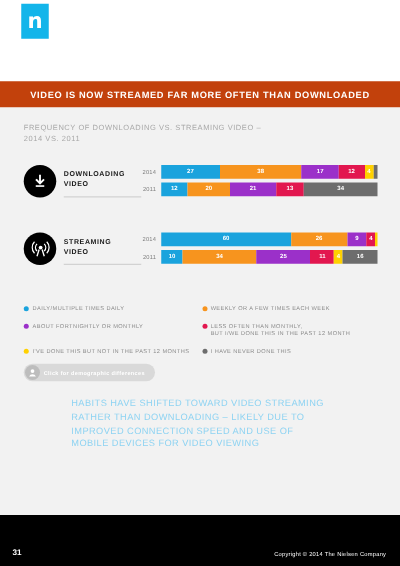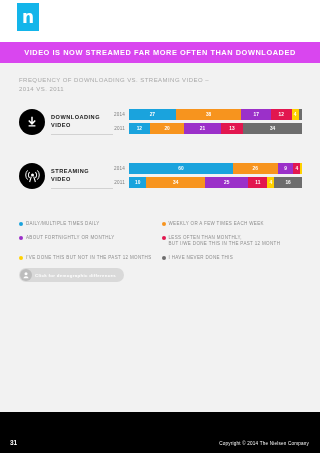--- a/index.html
+++ b/index.html
@@ -17,22 +17,22 @@
   .logo{
     position:absolute;left:17px;top:3px;
     width:22px;height:28px;background:#13b5ea;
     color:#ffffff;font-size:17px;font-weight:bold;
     line-height:28px;text-align:center;
     font-family:"DejaVu Sans", sans-serif;
   }
 
   
   .title-band{
-    height:21px;background:#d946ef;
-    display:flex;align-items:center;justify-content:center;
+    height:21px;background:#c2410c;
+    display:flex;align-items:center;justify-content:center;margin-top:23px;
   }
   .title-band span{
     color:#ffffff;font-size:7.4px;font-weight:bold;
     letter-spacing:0.55px;white-space:nowrap;
   }
 
   
   .body-area{
     position:relative;
     background:#f2f2f2;
@@ -255,20 +255,24 @@
     <div class="demo-pill">
       <div class="demo-avatar">
         <svg width="8" height="8" viewBox="0 0 8 8">
           <circle cx="4" cy="2.8" r="1.5" fill="#ffffff"></circle>
           <path d="M1.3 7.2 A2.9 2.9 0 0 1 6.7 7.2 Z" fill="#ffffff"></path>
         </svg>
       </div>
       <div class="demo-text">Click for demographic differences</div>
     </div>
 
+    <div class="insight">HABITS HAVE SHIFTED TOWARD VIDEO STREAMING
+RATHER THAN DOWNLOADING – LIKELY DUE TO
+IMPROVED CONNECTION SPEED AND USE OF
+MOBILE DEVICES FOR VIDEO VIEWING</div>
 
   </div>
 
   <div class="footer">
     <div class="footer-page">31</div>
     <div class="footer-copy">Copyright © 2014 The Nielsen Company</div>
   </div>
 
 </div>
 

